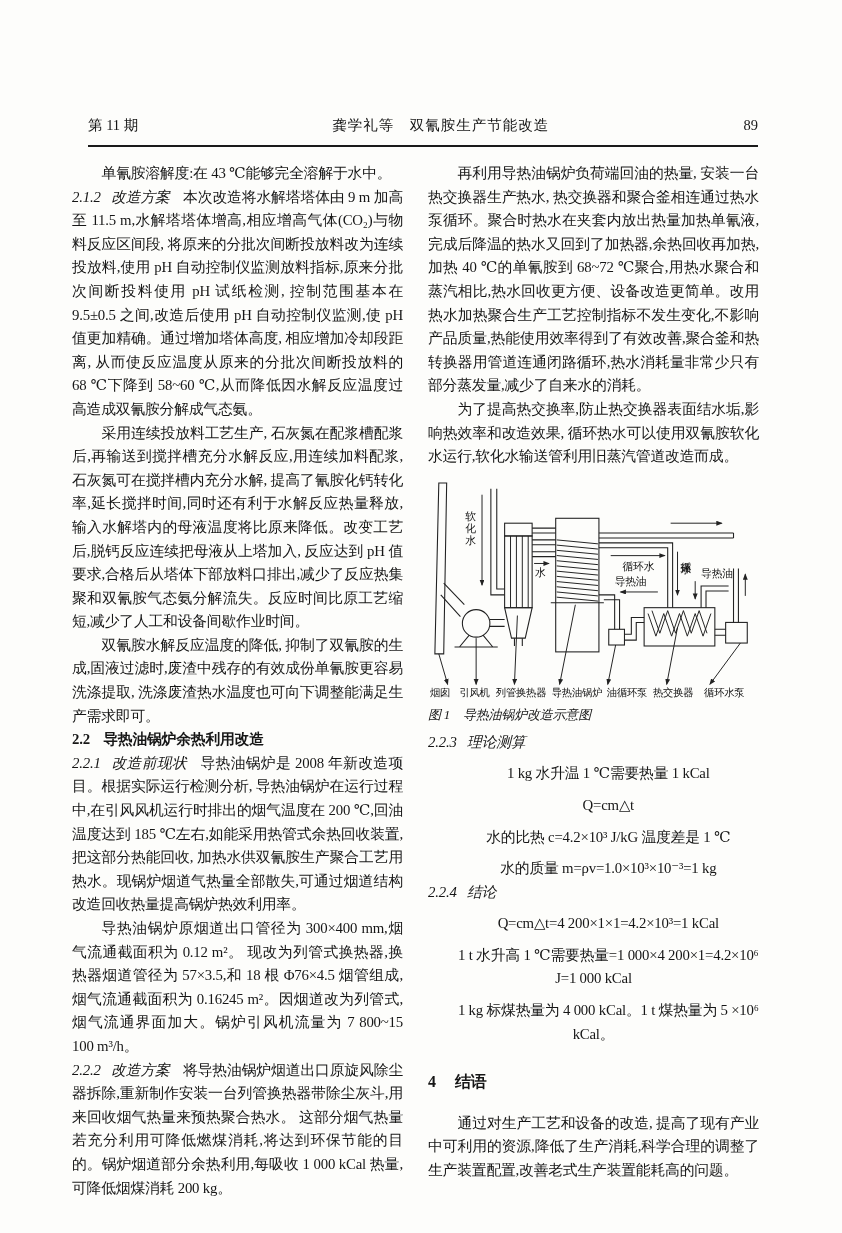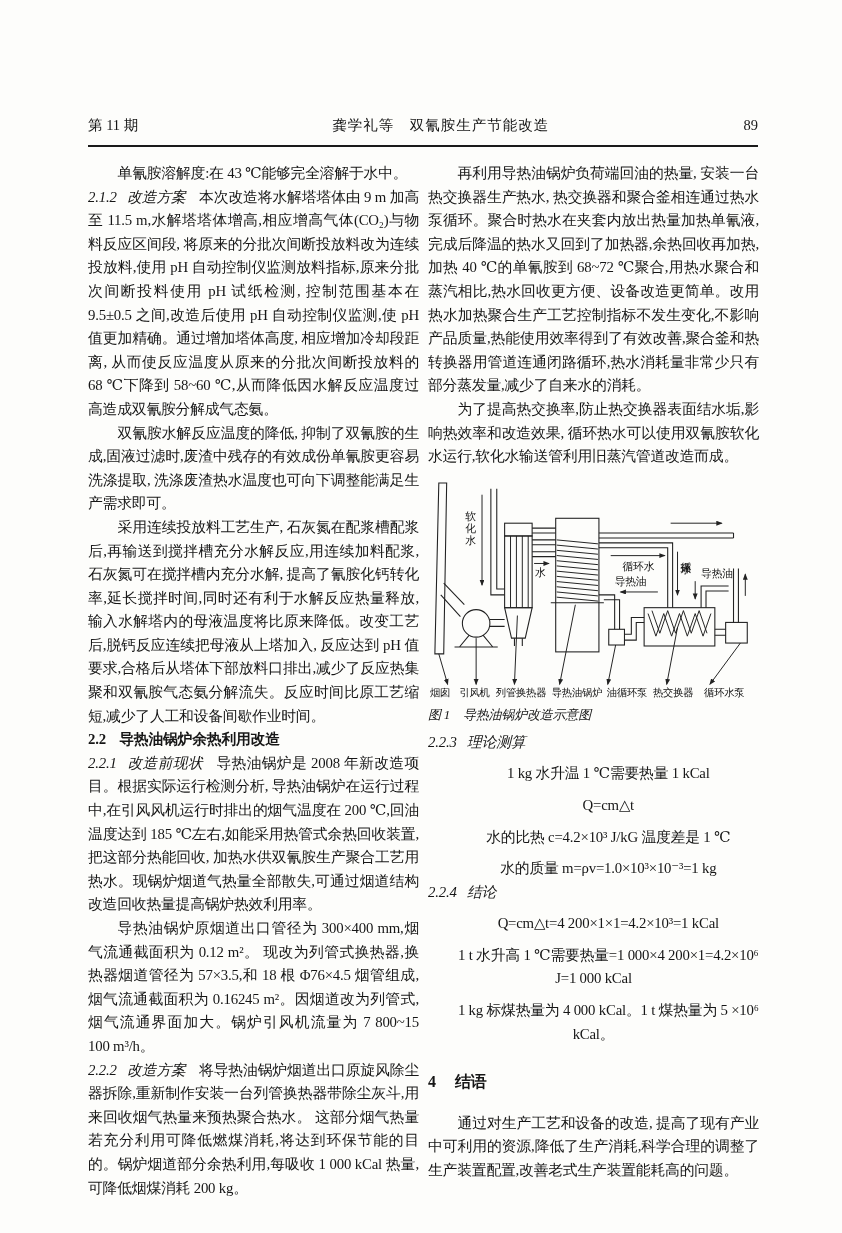--- a/index.html
+++ b/index.html
@@ -17,21 +17,21 @@
   .page-header .hdr-title { letter-spacing:1px;font-family:Liberation Serif, serif; }
   .header-rule {
     position:absolute; top:145px; left:88px; width:670px;
     border:none; border-top:2px solid #1a1a1a; margin:0;
   }
   .col {
     position:absolute; top:162px; width:331px;
     font-size:14.8px; line-height:23.6px; text-align:justify;
     letter-spacing:-0.2px;
   }
-  .col-left  { left:88px; }
+  .col-left  { left:72px; }
   .col-right { left:428px; }
   p { margin:0; text-indent:2em; }
   p.noindent { text-indent:0; }
   .sec-num  { font-style:italic; margin-right:0.7em; }
   .sec-title{ font-style:italic; margin-right:0.9em; }
   .h-bold { text-indent:0; font-weight:bold; }
   .h-bold .hb-num { font-style:normal; margin-right:0.9em; font-weight:bold;font-family:Liberation Serif, serif; }
   .h-line { text-indent:0; }
   .formula { text-indent:2em; text-align:center;margin-top:8px; }
   .h-sec4 { text-indent:0; font-size:16px; font-weight:bold; margin:24px 0 18px; }
@@ -58,22 +58,22 @@
     <span class="hdr-title">龚学礼等　双氰胺生产节能改造</span>
     <span class="hdr-page">89</span>
   </div>
   <hr class="header-rule">
 
   <div class="col col-left">
     <p>单氰胺溶解度:在 43 ℃能够完全溶解于水中。</p>
     <p class="noindent">
       <span class="sec-num">2.1.2</span><span class="sec-title">改造方案</span><span>本次改造将水解塔塔体由 9 m 加高至 11.5 m,水解塔塔体增高,相应增高气体(CO₂)与物料反应区间段, 将原来的分批次间断投放料改为连续投放料,使用 pH 自动控制仪监测放料指标,原来分批次间断投料使用 pH 试纸检测, 控制范围基本在 9.5±0.5 之间,改造后使用 pH 自动控制仪监测,使 pH 值更加精确。通过增加塔体高度, 相应增加冷却段距离, 从而使反应温度从原来的分批次间断投放料的 68 ℃下降到 58~60 ℃,从而降低因水解反应温度过高造成双氰胺分解成气态氨。</span>
     </p>
+    <p>采用连续投放料工艺生产, 石灰氮在配浆槽配浆后,再输送到搅拌槽充分水解反应,用连续加料配浆,石灰氮可在搅拌槽内充分水解, 提高了氰胺化钙转化率,延长搅拌时间,同时还有利于水解反应热量释放,输入水解塔内的母液温度将比原来降低。改变工艺后,脱钙反应连续把母液从上塔加入, 反应达到 pH 值要求,合格后从塔体下部放料口排出,减少了反应热集聚和双氰胺气态氨分解流失。反应时间比原工艺缩短,减少了人工和设备间歇作业时间。</p>
     <p>双氰胺水解反应温度的降低, 抑制了双氰胺的生成,固液过滤时,废渣中残存的有效成份单氰胺更容易洗涤提取, 洗涤废渣热水温度也可向下调整能满足生产需求即可。</p>
-    <p>采用连续投放料工艺生产, 石灰氮在配浆槽配浆后,再输送到搅拌槽充分水解反应,用连续加料配浆,石灰氮可在搅拌槽内充分水解, 提高了氰胺化钙转化率,延长搅拌时间,同时还有利于水解反应热量释放,输入水解塔内的母液温度将比原来降低。改变工艺后,脱钙反应连续把母液从上塔加入, 反应达到 pH 值要求,合格后从塔体下部放料口排出,减少了反应热集聚和双氰胺气态氨分解流失。反应时间比原工艺缩短,减少了人工和设备间歇作业时间。</p>
     <p class="h-bold">
       <span class="hb-num">2.2</span><span>导热油锅炉余热利用改造</span>
     </p>
     <p class="noindent">
       <span class="sec-num">2.2.1</span><span class="sec-title">改造前现状</span><span>导热油锅炉是 2008 年新改造项目。根据实际运行检测分析, 导热油锅炉在运行过程中,在引风风机运行时排出的烟气温度在 200 ℃,回油温度达到 185 ℃左右,如能采用热管式余热回收装置,把这部分热能回收, 加热水供双氰胺生产聚合工艺用热水。现锅炉烟道气热量全部散失,可通过烟道结构改造回收热量提高锅炉热效利用率。</span>
     </p>
     <p>导热油锅炉原烟道出口管径为 300×400 mm,烟气流通截面积为 0.12 m²。 现改为列管式换热器,换热器烟道管径为 57×3.5,和 18 根 Φ76×4.5 烟管组成,烟气流通截面积为 0.16245 m²。因烟道改为列管式,烟气流通界面加大。锅炉引风机流量为 7 800~15 100 m³/h。</p>
     <p class="noindent">
       <span class="sec-num">2.2.2</span><span class="sec-title">改造方案</span><span>将导热油锅炉烟道出口原旋风除尘器拆除,重新制作安装一台列管换热器带除尘灰斗,用来回收烟气热量来预热聚合热水。 这部分烟气热量若充分利用可降低燃煤消耗,将达到环保节能的目的。锅炉烟道部分余热利用,每吸收 1 000 kCal 热量,可降低烟煤消耗 200 kg。</span>
     </p>

